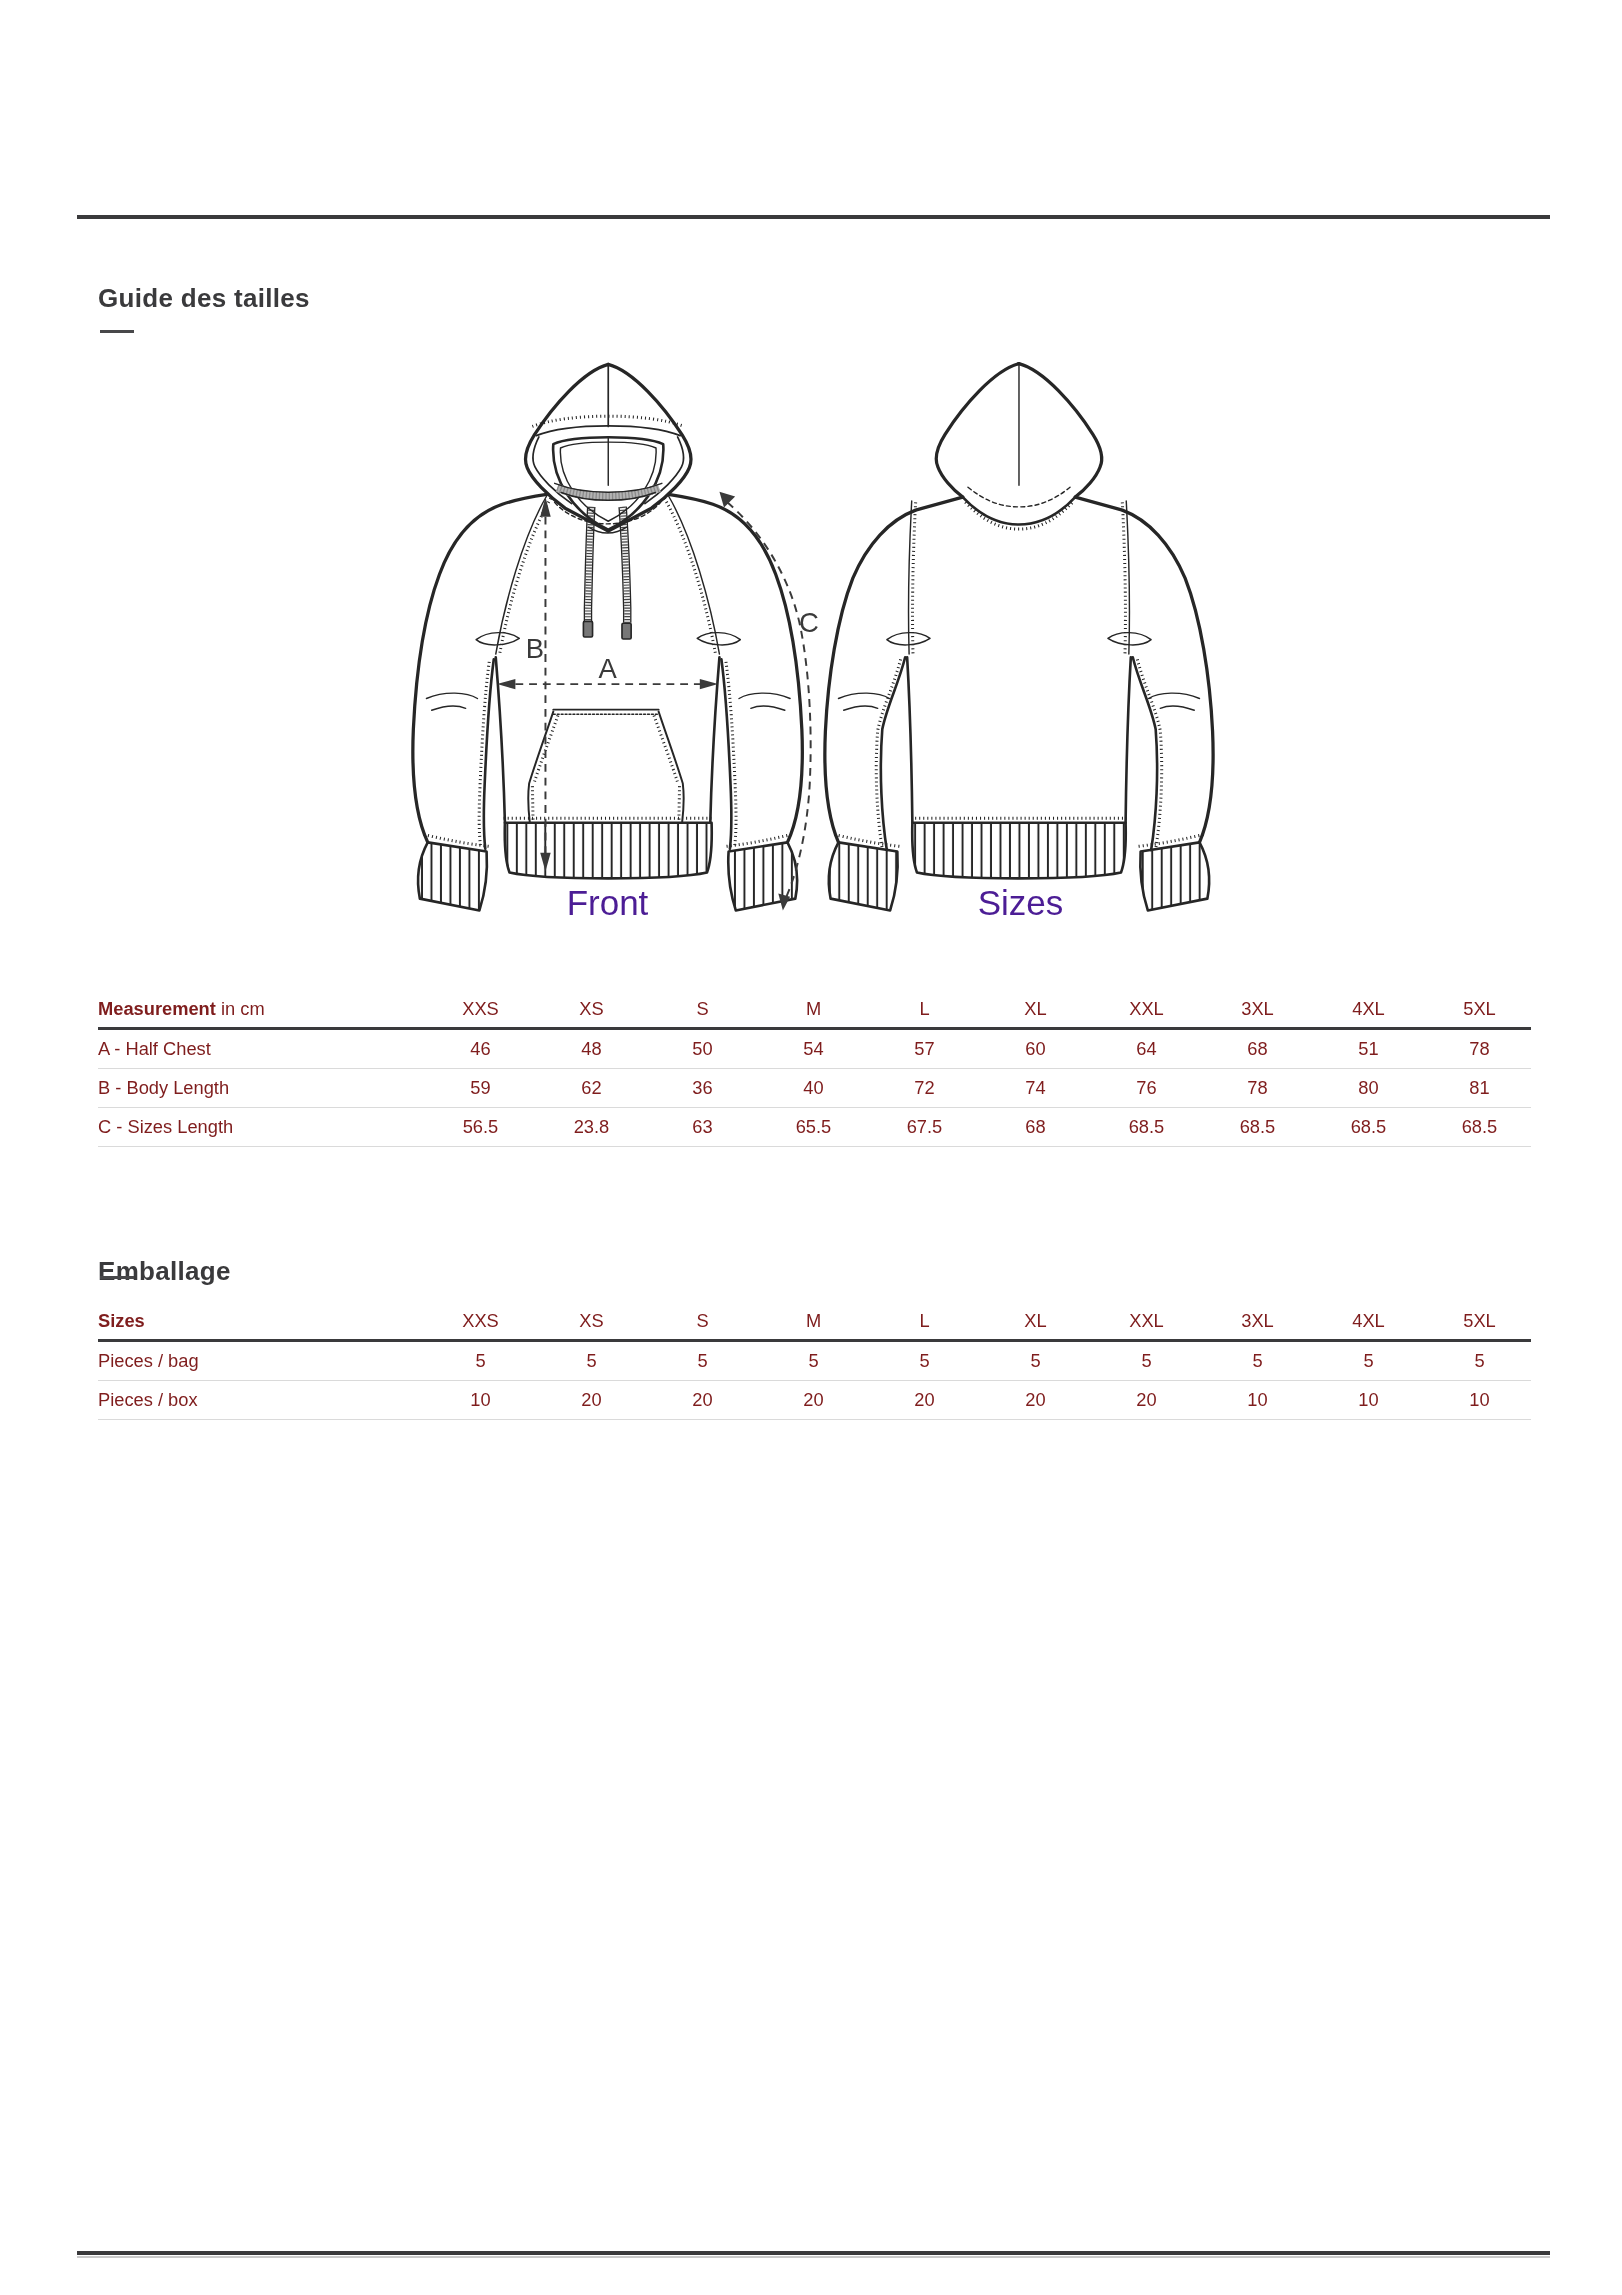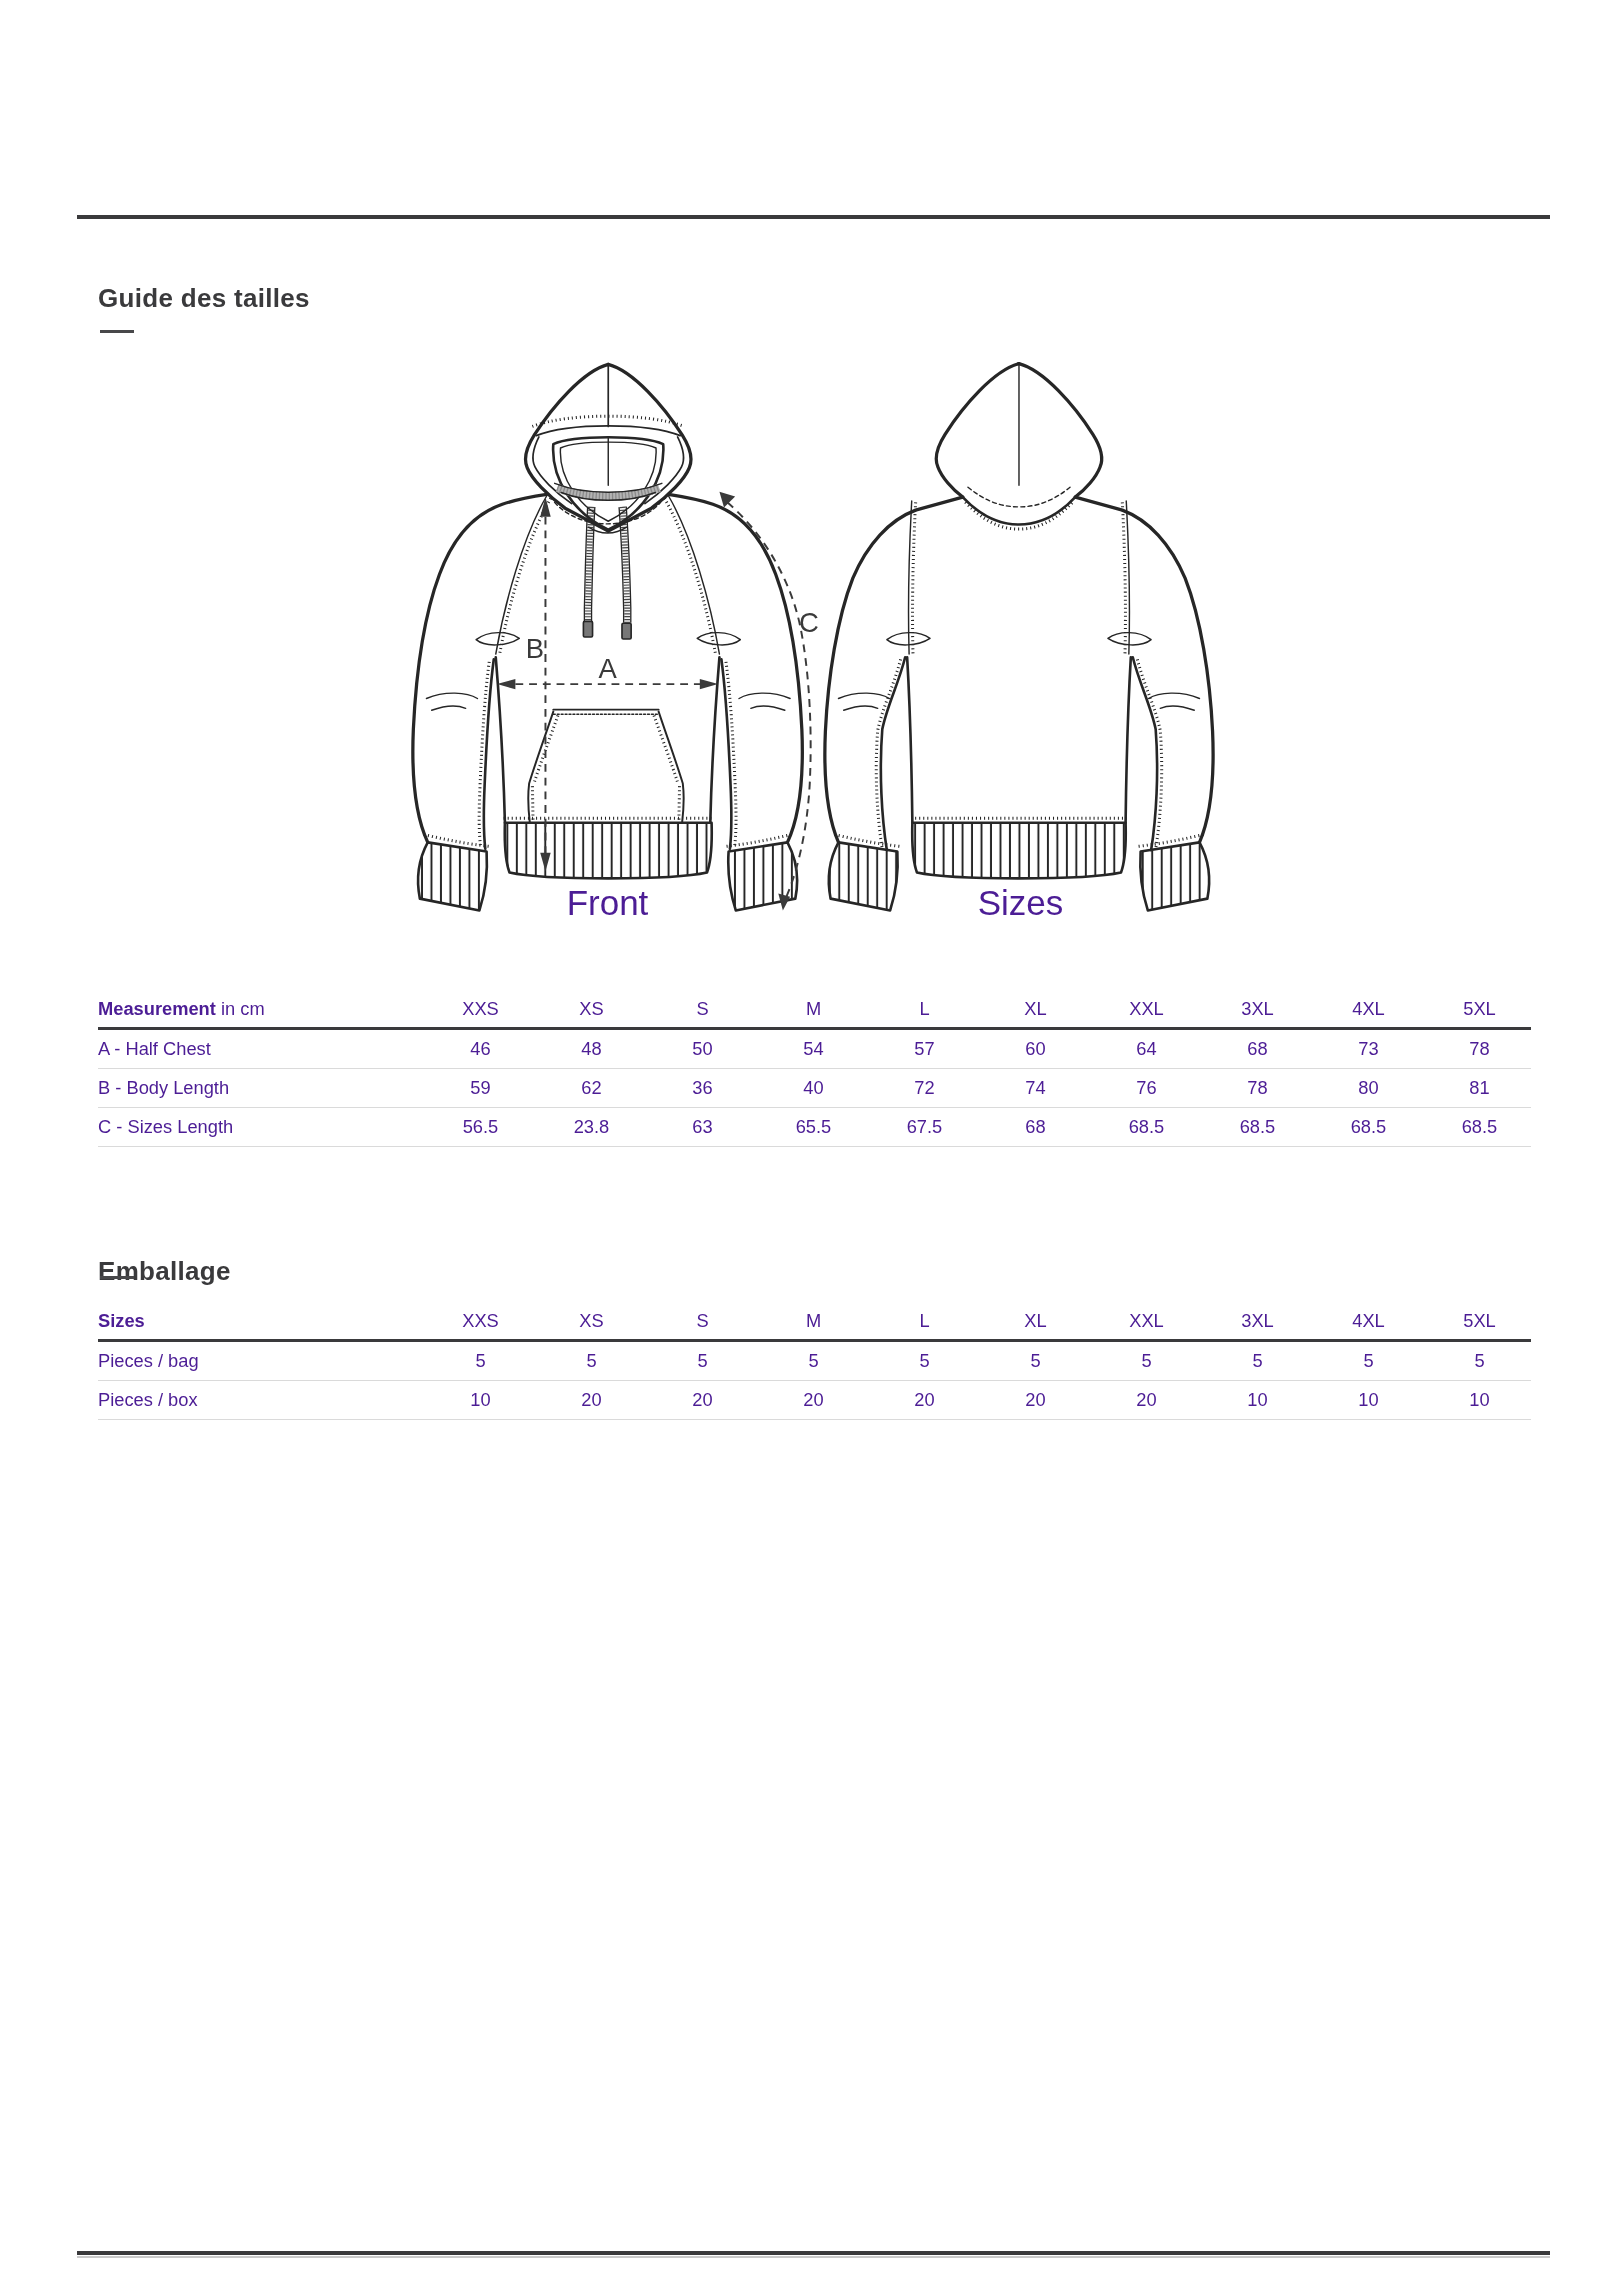--- a/index.html
+++ b/index.html
@@ -12,21 +12,21 @@
   .h1{position:absolute;left:98px;font-size:26px;font-weight:bold;line-height:26px;letter-spacing:0.3px;color:#3a3a3c;}
   .h1.guide{top:285px;}
   .h1.emballage{top:1258px;}
   .hdash{position:absolute;left:100px;width:34px;height:2.6px;background:#48484a;}
   .hdash.d1{top:330px;}
   .hdash.d2{top:1276px;}
   .figlabel{position:absolute;width:327px;text-align:center;font-size:35px;line-height:35px;
             font-weight:400;color:#4c1d95;top:885px;}
   .figlabel.front{left:444px;}
   .figlabel.back{left:857px;}
-  .sizetable{position:absolute;left:98px;width:1433px;font-size:18.3px;color:#4c1d95;}
+  .sizetable{position:absolute;left:98px;width:1433px;font-size:18.3px;color:#7f1d1d;}
   .sizetable.t1{top:990px;}
   .sizetable.t2{top:1302px;}
   .trow{display:grid;grid-template-columns:327px repeat(10,111px);align-items:center;
         height:38px;border-bottom:1.3px solid #dadada;}
   .trow.head{height:37px;border-bottom:3.3px solid #3a3a3c;}
   .cell{text-align:center;white-space:pre;}
   .cell.lbl{text-align:left;}
   .b{font-weight:bold;}
   svg.art{position:absolute;left:0;top:0;width:1622px;height:2295px;pointer-events:none;}
   .ln{fill:none;stroke:#262626;stroke-linecap:round;stroke-linejoin:round;}
@@ -220,21 +220,21 @@
     <div class="trow">
       <div class="cell lbl">A - Half Chest</div>
       <div class="cell">46</div>
       <div class="cell">48</div>
       <div class="cell">50</div>
       <div class="cell">54</div>
       <div class="cell">57</div>
       <div class="cell">60</div>
       <div class="cell">64</div>
       <div class="cell">68</div>
-      <div class="cell">73</div>
+      <div class="cell">51</div>
       <div class="cell">78</div>
     </div>
     <div class="trow">
       <div class="cell lbl">B - Body Length</div>
       <div class="cell">59</div>
       <div class="cell">62</div>
       <div class="cell">36</div>
       <div class="cell">40</div>
       <div class="cell">72</div>
       <div class="cell">74</div>

